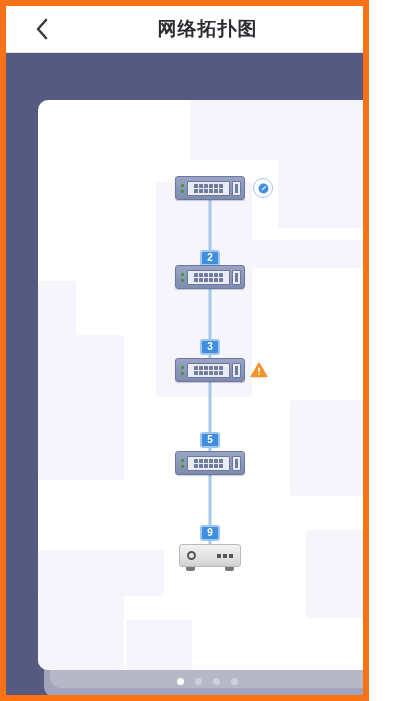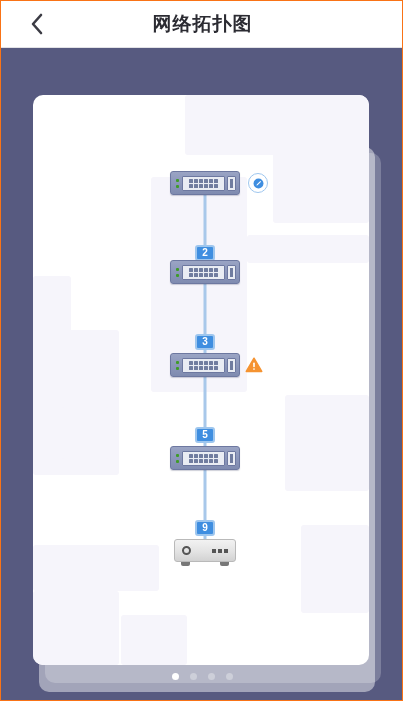--- a/index.html
+++ b/index.html
@@ -5,25 +5,25 @@
   html, body {
     margin: 0;
     padding: 0;
     background: #ffffff;
   }
   body {
     font-family: "Liberation Sans", "DejaVu Sans", sans-serif;
   }
   #app {
     position: relative;
-    width: 403px;
+    width: 369px;
     height: 701px;
     overflow: hidden;
     background: #7dd3fc;
-    border: 1px solid #f97316;
+    border: 6px solid #f97316;
     box-sizing: border-box;
   }
 
   
   .header {
     position: absolute;
     left: 0; top: 0;
     width: 403px;
     height: 47px;
     background: #ffffff;

